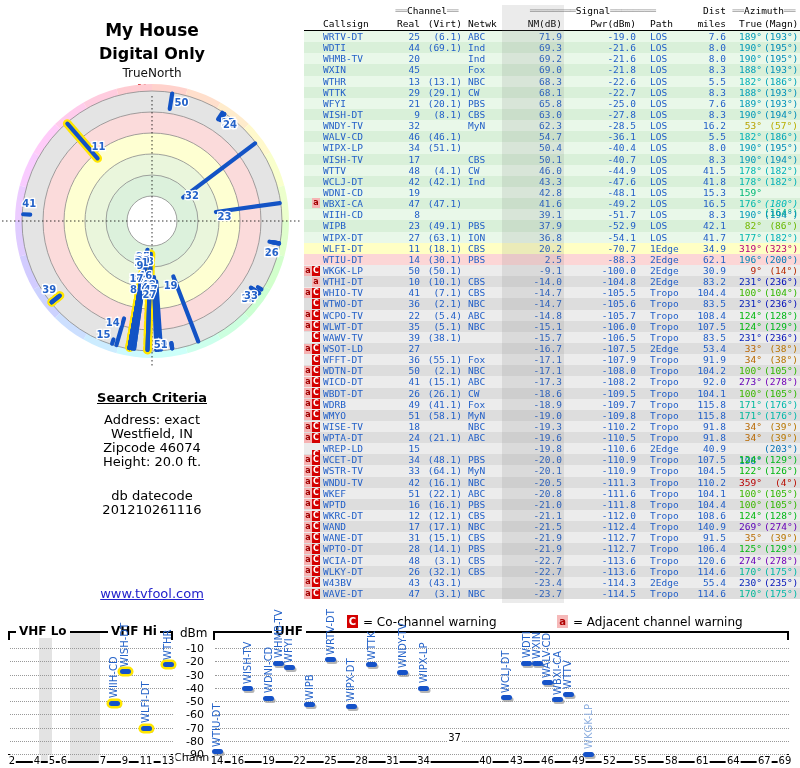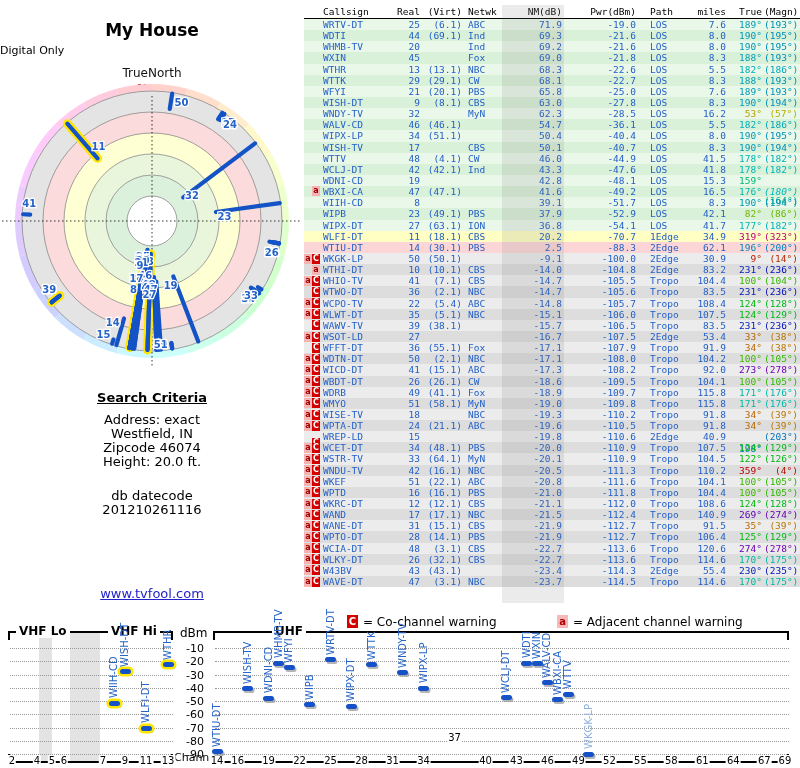--- a/index.html
+++ b/index.html
@@ -1,21 +1,21 @@
 <!DOCTYPE html>
 <html><head>
 <meta charset="utf-8">
 <style>
   html,body{margin:0;padding:0;background:#fff;}
   body{width:800px;height:768px;position:relative;font-family:"DejaVu Sans",sans-serif;overflow:hidden;}
   .abs{position:absolute;}
   .ctr{text-align:center;}
   
   .title1{left:0;top:20px;width:304px;text-align:center;font-size:17px;font-weight:bold;color:#000;}
-  .title2{left:0;top:44px;width:304px;font-size:11px;font-weight:normal;color:#000;}
+  .title2{left:0;top:44px;width:304px;text-align:center;font-size:16px;font-weight:bold;color:#000;}
   .tn{left:0;top:66px;width:304px;text-align:center;font-size:12px;color:#111;}
   .nlab{left:130px;top:82px;width:24px;text-align:center;font-size:12px;font-weight:bold;color:#cc1111;}
   #radar{position:absolute;left:0;top:78px;}
   .sc-head{left:0;top:390px;width:304px;text-align:center;font-size:13px;font-weight:bold;text-decoration:underline;color:#000;}
   .sc-line{left:0;width:304px;text-align:center;font-size:13px;color:#000;}
   .link{left:0;top:586px;width:304px;text-align:center;font-size:13px;color:#2222cc;text-decoration:underline;cursor:pointer;}
   
   #tvtable{position:absolute;left:304px;top:5px;width:496px;font-family:"DejaVu Sans Mono",monospace;font-size:9.5px;color:#2360c8;z-index:1;}
   .trow{display:grid;grid-template-columns:16px 70px 30px 44px 38px 62px 74px 46px 44px 36px 36px;height:11.15px;line-height:11.15px;white-space:nowrap;}
   .hr1{height:12px;line-height:12px;color:#000;}
@@ -189,20 +189,29 @@
   <div class="abs sc-head">Search Criteria</div>
   <div class="abs sc-line" style="top:412px">Address: exact</div>
   <div class="abs sc-line" style="top:426px">Westfield, IN</div>
   <div class="abs sc-line" style="top:440px">Zipcode 46074</div>
   <div class="abs sc-line" style="top:454px">Height: 20.0 ft.</div>
   <div class="abs sc-line" style="top:488px">db datecode</div>
   <div class="abs sc-line" style="top:502px">201210261116</div>
   <a class="abs link" href="#">www.tvfool.com</a>
 
   <div id="tvtable">
+      <div class="trow hr1">
+        <div></div>
+        <div></div>
+        <div class="span2 ctr"><span class="gy">══</span>Channel<span class="gy">══</span></div>
+        <div></div>
+        <div class="span3 ctr"><span class="gy">════════</span>Signal<span class="gy">════════</span></div>
+        <div class="c-dist">Dist</div>
+        <div class="span2 ctr"><span class="gy">══</span>Azimuth<span class="gy">══</span></div>
+      </div>
       <div class="trow hr2">
         <div class="c-m hb"></div>
         <div class="c-call hb">Callsign</div>
         <div class="c-r hb">Real</div>
         <div class="c-virt hb">(Virt)</div>
         <div class="c-net hb">Netwk</div>
         <div class="c-r pr2 hb">NM(dB)</div>
         <div class="c-r pr2 hb">Pwr(dBm)</div>
         <div class="c-path hb">Path</div>
         <div class="c-r pr2 hb">miles</div>

